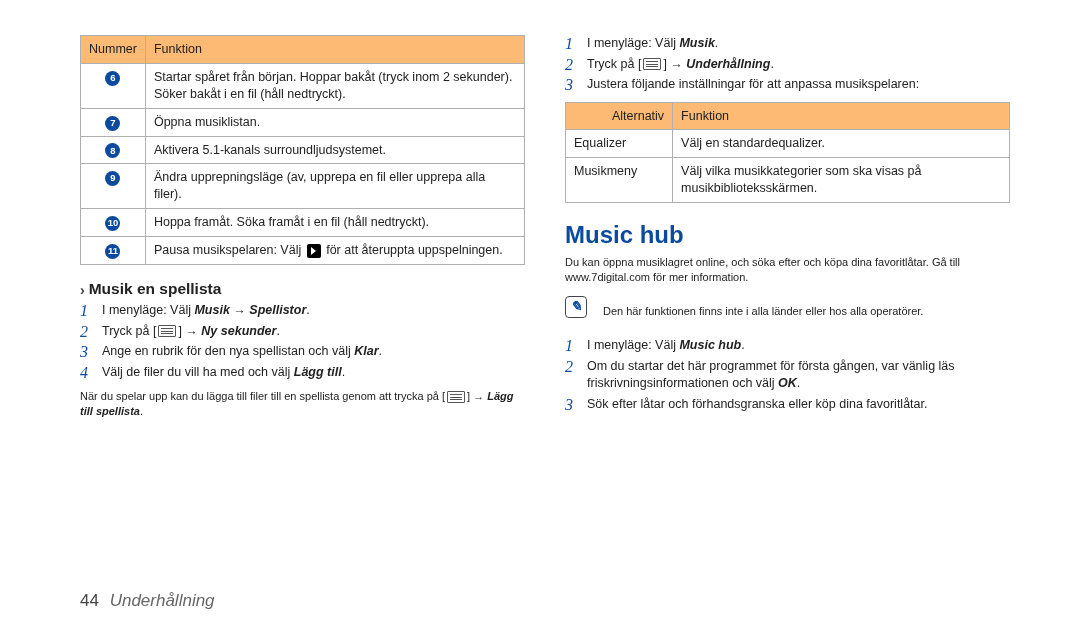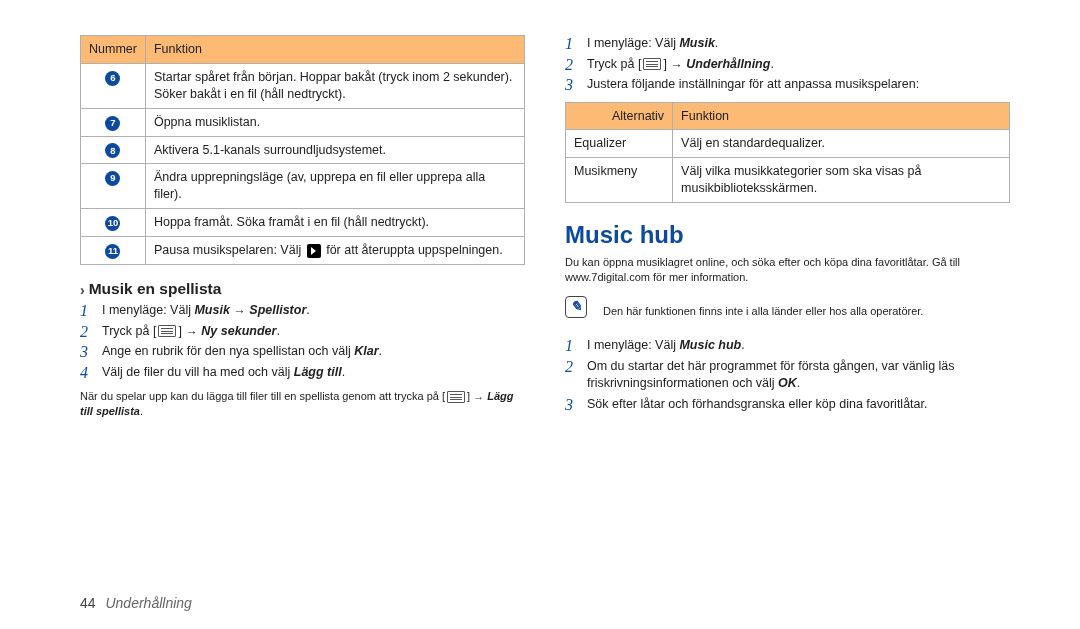--- a/index.html
+++ b/index.html
@@ -144,21 +144,21 @@
     font-weight: bold;
     font-size: 14px;
     flex-shrink: 0;
     font-style: italic;
     font-family: Georgia, serif;
   }
   .footer {
     position: absolute;
     bottom: 18px;
     left: 80px;
-    font-size: 14px;
+    font-size: 17px;
     color: #666;
     font-style: italic;
   }
   .footer .pg {
     font-style: normal;
     color: #444;
     margin-right: 6px;
   }
   b { font-weight: bold; font-style: italic; }
   .alt-col { width: 105px; padding-left: 46px; }

